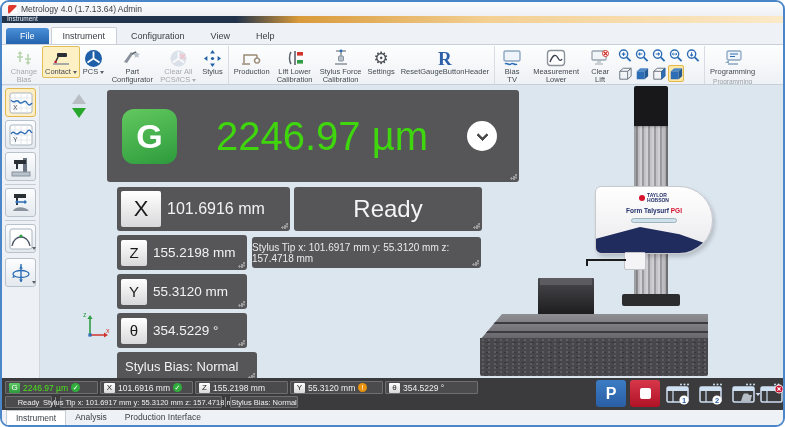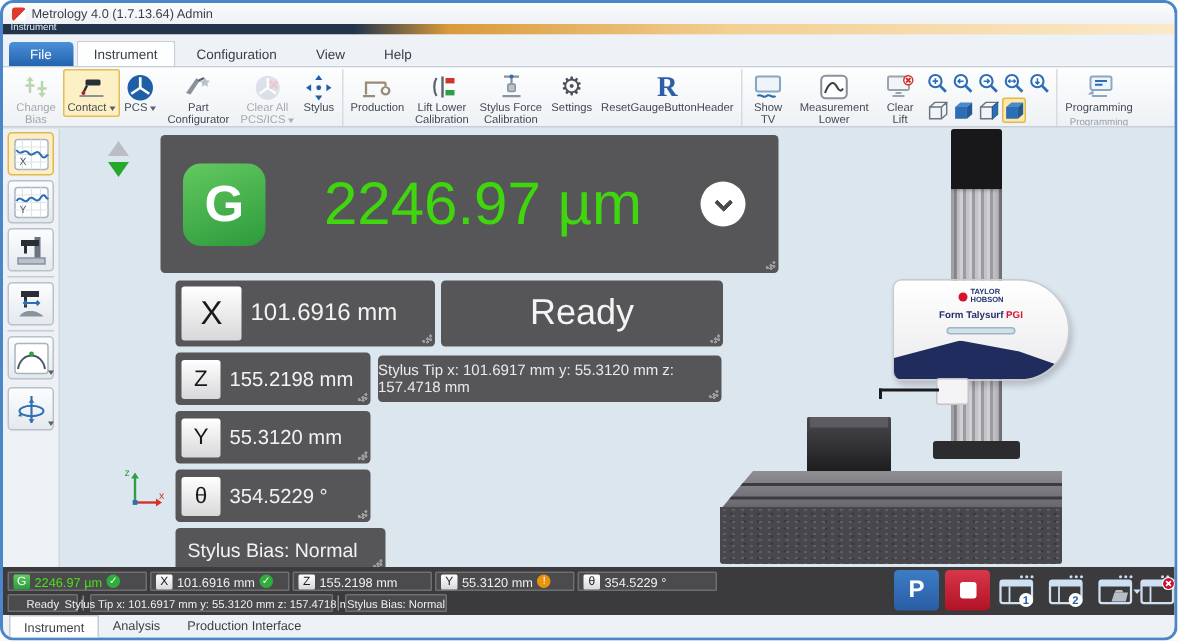--- a/index.html
+++ b/index.html
@@ -288,21 +288,21 @@
 
     <div class="rgroup">
       <div class="rgroup-btns">
         <div class="bigbtn" style="max-width:30px">
           <span class="bicon">
             <svg width="20" height="18" viewBox="0 0 20 18">
                 <rect x="2" y="2" width="16" height="10" rx="1.5" fill="#eef4fa" stroke="#8aa6c0" stroke-width="1.4"></rect>
                 <path d="M3 15c2-2 4 2 6 0s4 2 6 0" stroke="#2d6db5" stroke-width="1.4" fill="none"></path>
               </svg>
           </span>
-          <span class="blabel">Show TV</span>
+          <span class="blabel">Bias TV</span>
         </div>
         <div class="bigbtn" style="max-width:58px">
           <span class="bicon">
             <svg width="20" height="18" viewBox="0 0 20 18">
                 <rect x="1.5" y="1.5" width="17" height="15" rx="3" fill="#fff" stroke="#8a929c" stroke-width="1.4"></rect>
                 <path d="M4 13c3-8 6-8 8-4 1.5 3 3 3 4 1" stroke="#3a4450" stroke-width="1.4" fill="none"></path>
               </svg>
           </span>
           <span class="blabel">Measurement Lower</span>
         </div>

